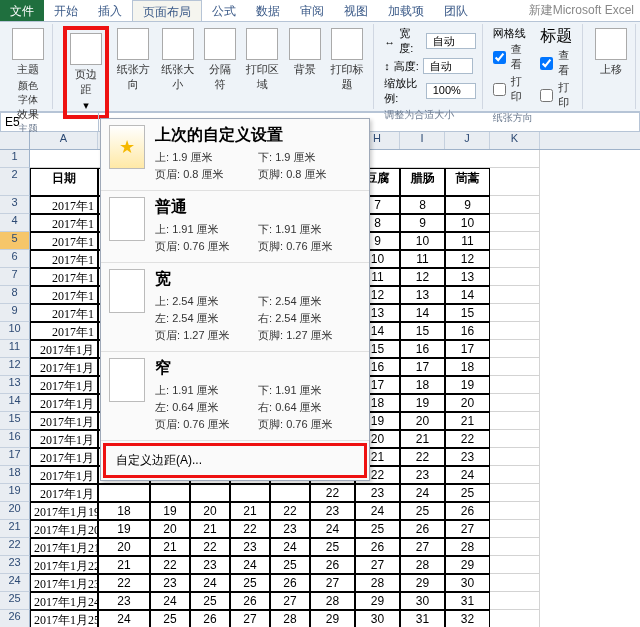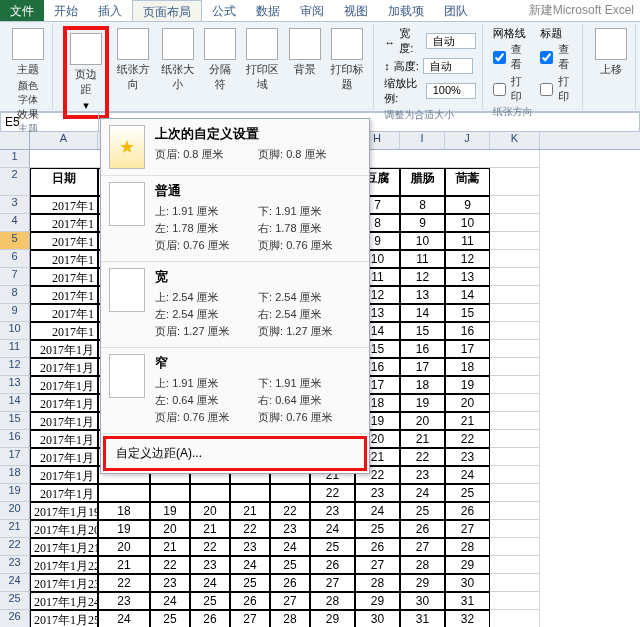--- a/index.html
+++ b/index.html
@@ -34,21 +34,21 @@
   .cell.thick-border { border: 1px solid #000; }
   .cell.bold { font-weight: bold; }
   .cell.sel { background: #c3d7ef; }
   .cell.date { text-align: right; font-family: SimSun; }
   .dropdown { position: absolute; top: 118px; left: 100px; width: 270px; background: #fafafa; border: 1px solid #9fa9b8; box-shadow: 2px 2px 4px rgba(0,0,0,0.2); z-index: 10; }
   .dd-section { padding: 6px 8px; display: flex; gap: 10px; align-items: flex-start; border-bottom: 1px solid #e0e0e0; }
   .dd-icon { width: 36px; height: 44px; border: 1px solid #bbb; background: #fff; flex-shrink: 0; display: flex; align-items: center; justify-content: center; }
   .dd-icon.star { background: linear-gradient(#fff,#ffe9a6); }
   .dd-icon.star::after { content: "★"; color: #f5b800; font-size: 18px; }
   .dd-body { flex: 1; }
-  .dd-title { font-weight: bold; font-size: 13px; margin-bottom: 4px; }
+  .dd-title { font-weight: bold; font-size: 16px; margin-bottom: 4px; }
   .dd-row { display: flex; font-size: 11px; color: #333; margin-bottom: 2px; }
   .dd-row span { flex: 1; }
   .dd-custom { padding: 6px 10px; font-size: 12px; cursor: pointer; border: 3px solid #e11; margin: 2px; }
   .dial-row { display: flex; align-items: center; gap: 4px; font-size: 11px; margin-bottom: 2px; }
   .dial-row .box { border: 1px solid #abc; background: #fff; padding: 0 6px; height: 16px; min-width: 50px; display: inline-block; }
 </style>
 </head>
 <body>
 
 <div class="title-bar">新建Microsoft Excel</div>
@@ -134,21 +134,21 @@
         <div class="small-row">
             <input type="checkbox" checked="" style="">
             <span>查看</span>
           </div>
         <div class="small-row">
             <input type="checkbox" style="">
             <span>打印</span>
           </div>
       </div>
       <div>
-        <div style="font-size:11px;">标题</div>
+        <div style="font-size:16px;">标题</div>
         <div class="small-row">
             <input type="checkbox" checked="" style="">
             <span>查看</span>
           </div>
         <div class="small-row">
             <input type="checkbox" style="">
             <span>打印</span>
           </div>
       </div>
     </div>
@@ -541,38 +541,38 @@
       </div>
     </div>
 </div>
 
 <div class="dropdown">
   <div class="dd-section">
     <div class="dd-icon star"></div>
     <div class="dd-body">
       <div class="dd-title">上次的自定义设置</div>
       <div class="dd-row">
+          <span><span>上:</span> <span>1.9 厘米</span></span>
+          <span><span>下:</span> <span>1.9 厘米</span></span>
+        </div>
+      <div class="dd-row">
           <span><span>页眉:</span> <span>0.8 厘米</span></span>
           <span><span>页脚:</span> <span>0.8 厘米</span></span>
         </div>
     </div>
   </div>
   <div class="dd-section">
     <div class="dd-icon"></div>
     <div class="dd-body">
       <div class="dd-title">普通</div>
       <div class="dd-row">
           <span><span>上:</span> <span>1.91 厘米</span></span>
           <span><span>下:</span> <span>1.91 厘米</span></span>
         </div>
       <div class="dd-row">
-          <span><span>左:</span> <span>1.78 厘米</span></span>
-          <span><span>右:</span> <span>1.78 厘米</span></span>
-        </div>
-      <div class="dd-row">
           <span><span>页眉:</span> <span>0.76 厘米</span></span>
           <span><span>页脚:</span> <span>0.76 厘米</span></span>
         </div>
     </div>
   </div>
   <div class="dd-section">
     <div class="dd-icon"></div>
     <div class="dd-body">
       <div class="dd-title">宽</div>
       <div class="dd-row">

